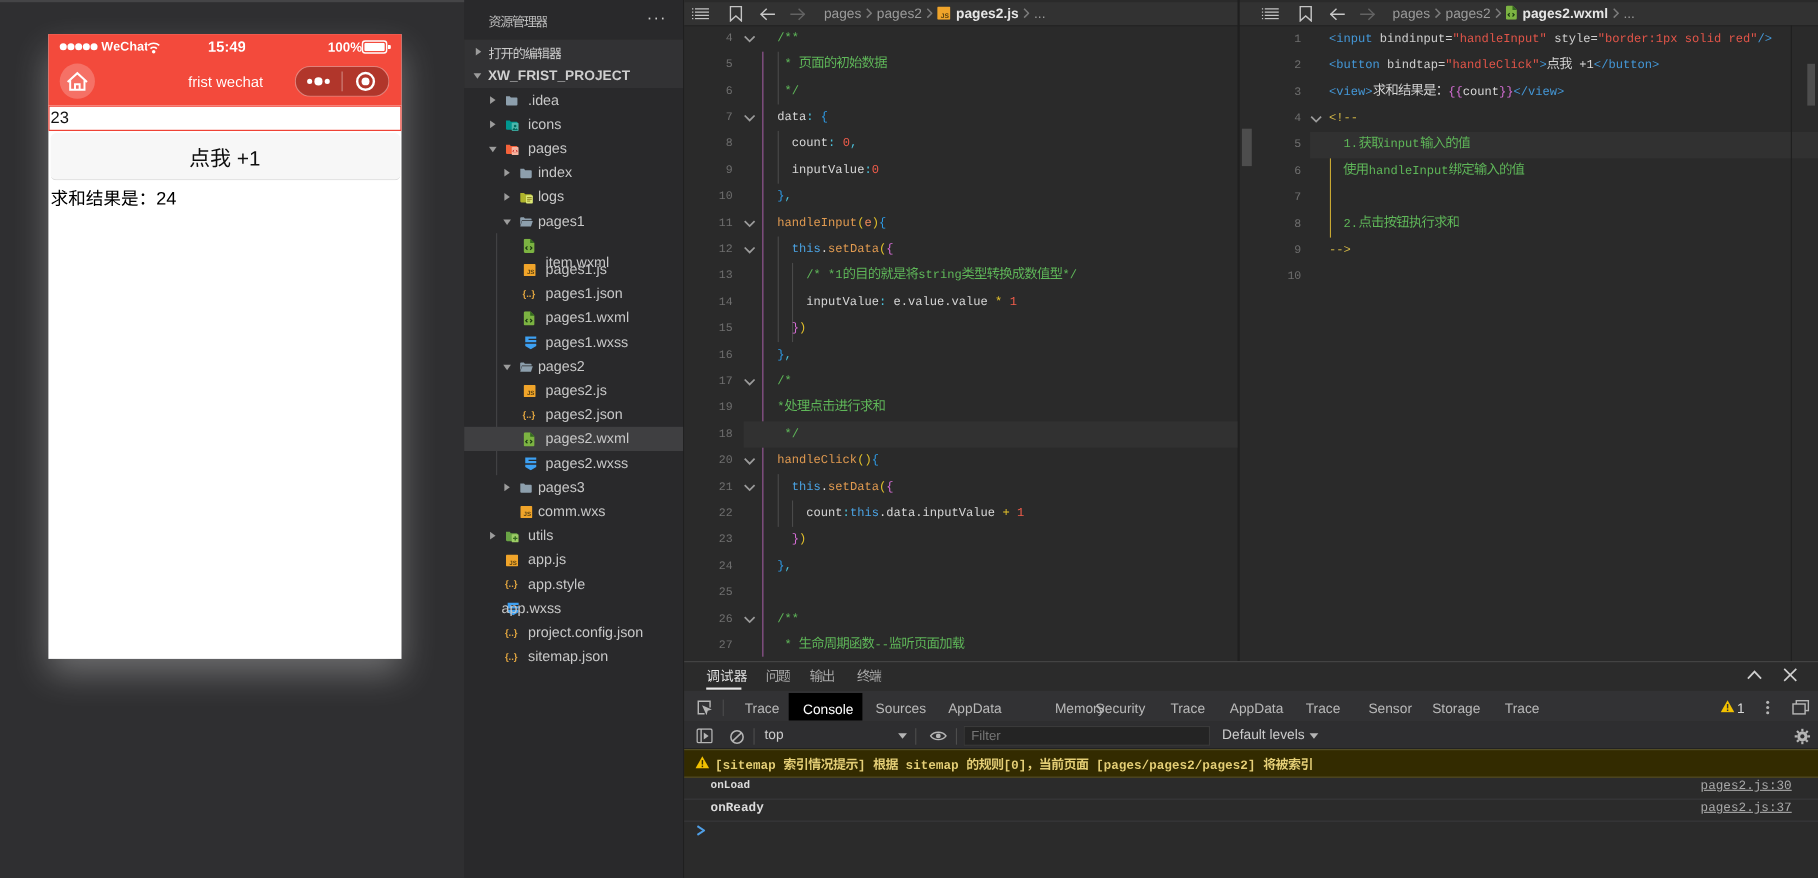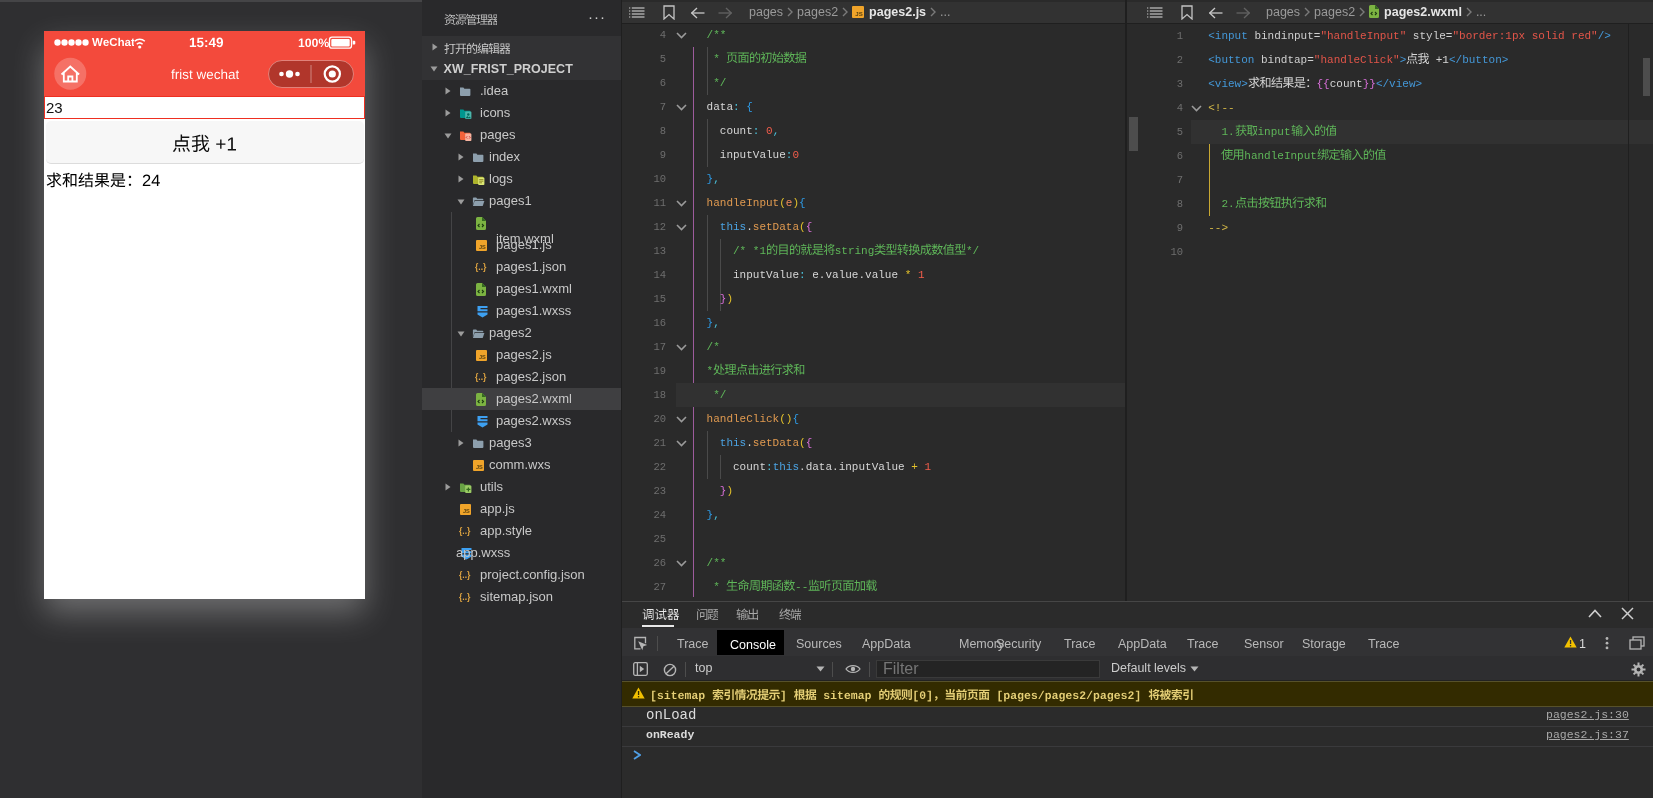--- a/index.html
+++ b/index.html
@@ -977,21 +977,21 @@
 <svg class="abs" style="left:816px;top:666px" width="9" height="6" viewBox="0 0 9 6">
     <path d="M0.5 0.5 H8.5 L4.5 5.5 Z" fill="#b5b5b5"></path>
   </svg>
 <div class="abs" style="left:832px;top:662px;width:1px;height:15px;background:#4d4d4d"></div>
 <svg class="abs" style="left:845px;top:663px" width="16" height="12" viewBox="0 0 16 12">
 <path d="M1 6 C4 1.5 12 1.5 15 6 C12 10.5 4 10.5 1 6 Z" fill="none" stroke="#b5b5b5" stroke-width="1.3"></path>
 <circle cx="8" cy="6" r="2.2" fill="#b5b5b5"></circle>
   </svg>
 <div class="abs" style="left:869px;top:662px;width:1px;height:15px;background:#4d4d4d"></div>
 <div class="abs" style="left:876px;top:660px;width:224px;height:18px;background:#242424;border:1px solid #3a3a3a"></div>
-<div class="abs" style="left:883px;top:660px;height:18px;line-height:18px;font-size:16px;color:#767676">Filter</div>
+<div class="abs" style="left:883px;top:660px;height:18px;line-height:18px;font-size:12px;color:#767676">Filter</div>
 <div class="tab" style="left:1111px;top:655px;color:#cccccc">Default levels</div>
 <svg class="abs" style="left:1190px;top:666px" width="9" height="6" viewBox="0 0 9 6">
     <path d="M0.5 0.5 H8.5 L4.5 5.5 Z" fill="#b5b5b5"></path>
   </svg>
 <svg class="abs" style="left:1631px;top:662px" width="15" height="15" viewBox="0 0 15 15">
 <g fill="#b5b5b5">
       <circle cx="7.5" cy="7.5" r="4.6"></circle>
     </g>
     <circle cx="7.5" cy="7.5" r="1.9" fill="#2e2e30"></circle>
 <g stroke="#b5b5b5" stroke-width="2">
@@ -1210,18 +1210,18 @@
         <g transform="translate(520.9 14) scale(0.011800 -0.011800)">
           <path d="M620 85C700 39 807 -29 857 -74L955 -6C898 38 788 103 711 144ZM266 137C212 88 123 36 43 4C68 -15 112 -55 133 -77C211 -37 309 30 375 92ZM197 297C215 303 239 307 350 315C298 292 255 274 232 266C173 242 134 230 96 225C106 198 120 147 124 127C157 139 201 144 462 162V36C462 25 458 22 441 21C424 20 364 21 310 23C327 -7 346 -54 353 -87C426 -87 481 -86 524 -69C567 -52 578 -22 578 32V170L787 183C812 156 834 130 849 108L940 168C896 225 806 308 737 366L653 313L710 261L400 244C521 291 641 348 751 414L669 483C624 453 573 423 521 396L356 390C419 420 480 454 532 490L510 508H833V400H951V608H565V669H928V772H565V850H438V772H73V669H438V608H51V400H165V508H392C332 467 267 434 244 422C213 406 190 396 168 393C178 366 193 317 197 297Z"></path>
         </g>
         <g transform="translate(532.2 14) scale(0.011800 -0.011800)">
           <path d="M753 834V-90H874V834ZM132 585C119 475 96 337 75 247H432C421 124 408 64 388 48C375 38 362 37 342 37C315 37 251 37 190 43C215 8 233 -44 235 -82C297 -84 358 -84 392 -80C435 -76 464 -68 492 -37C527 1 545 95 561 307C563 324 564 358 564 358H220L239 474H553V811H108V699H435V585Z"></path>
         </g>
       </g>
     </svg></div>
 <div class="abs" style="left:622px;top:707px;width:1031px;height:20px;border-bottom:1px solid #3a3a3c"></div>
 <div class="abs" style="left:622px;top:727px;width:1031px;height:20px;border-bottom:1px solid #3a3a3c"></div>
-<div class="cl mono" style="left:646px;top:705px;height:20px;line-height:20px;font-size:14px;color:#dcdcdc;font-weight:normal">onLoad</div>
+<div class="cl mono" style="left:646px;top:705px;height:20px;line-height:20px;font-size:10px;color:#dcdcdc;font-weight:bold">onLoad</div>
 <div class="cl mono" style="left:646px;top:725px;height:20px;line-height:20px;font-size:11.5px;color:#dcdcdc;font-weight:bold">onReady</div>
 <div class="cl mono" style="left:1546px;top:705px;height:20px;line-height:20px;font-size:11.5px;color:#a8a8a8;text-decoration:underline">pages2.js:30</div>
 <div class="cl mono" style="left:1546px;top:725px;height:20px;line-height:20px;font-size:11.5px;color:#a8a8a8;text-decoration:underline">pages2.js:37</div>
 <svg class="abs" style="left:633px;top:750px" width="8" height="10" viewBox="0 0 8 10">
     <path d="M1 1 L7 5 L1 9" stroke="#4f9fe6" stroke-width="1.8" fill="none"></path>
   </svg>
 </body></html>

